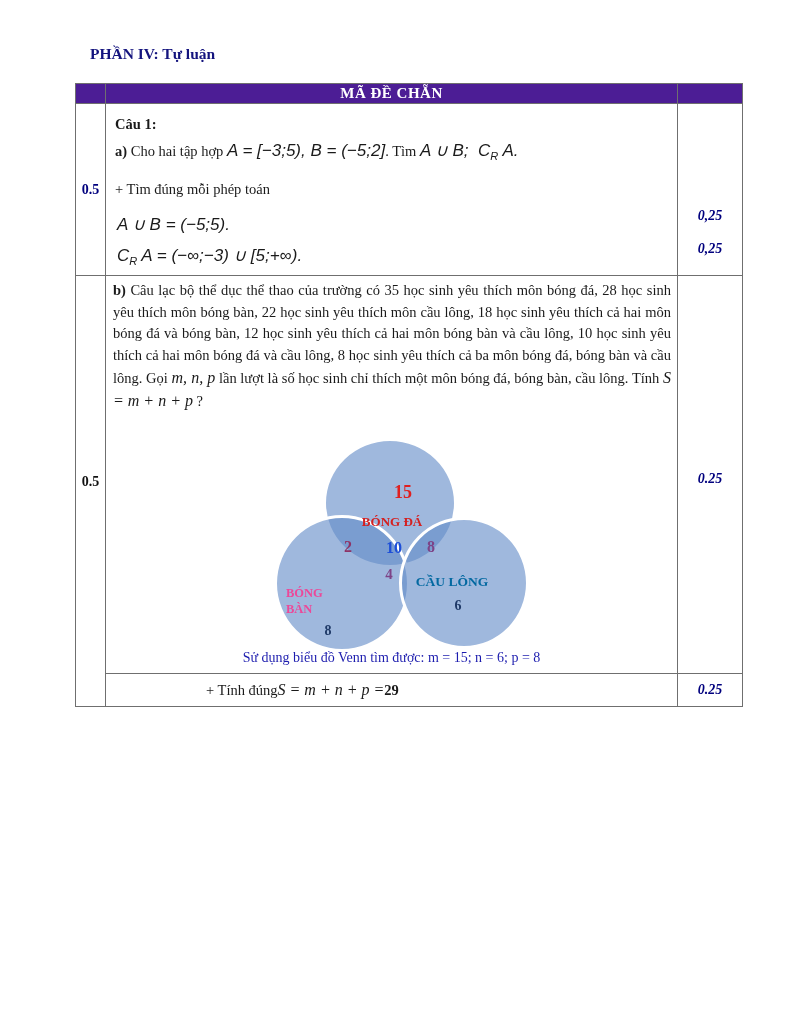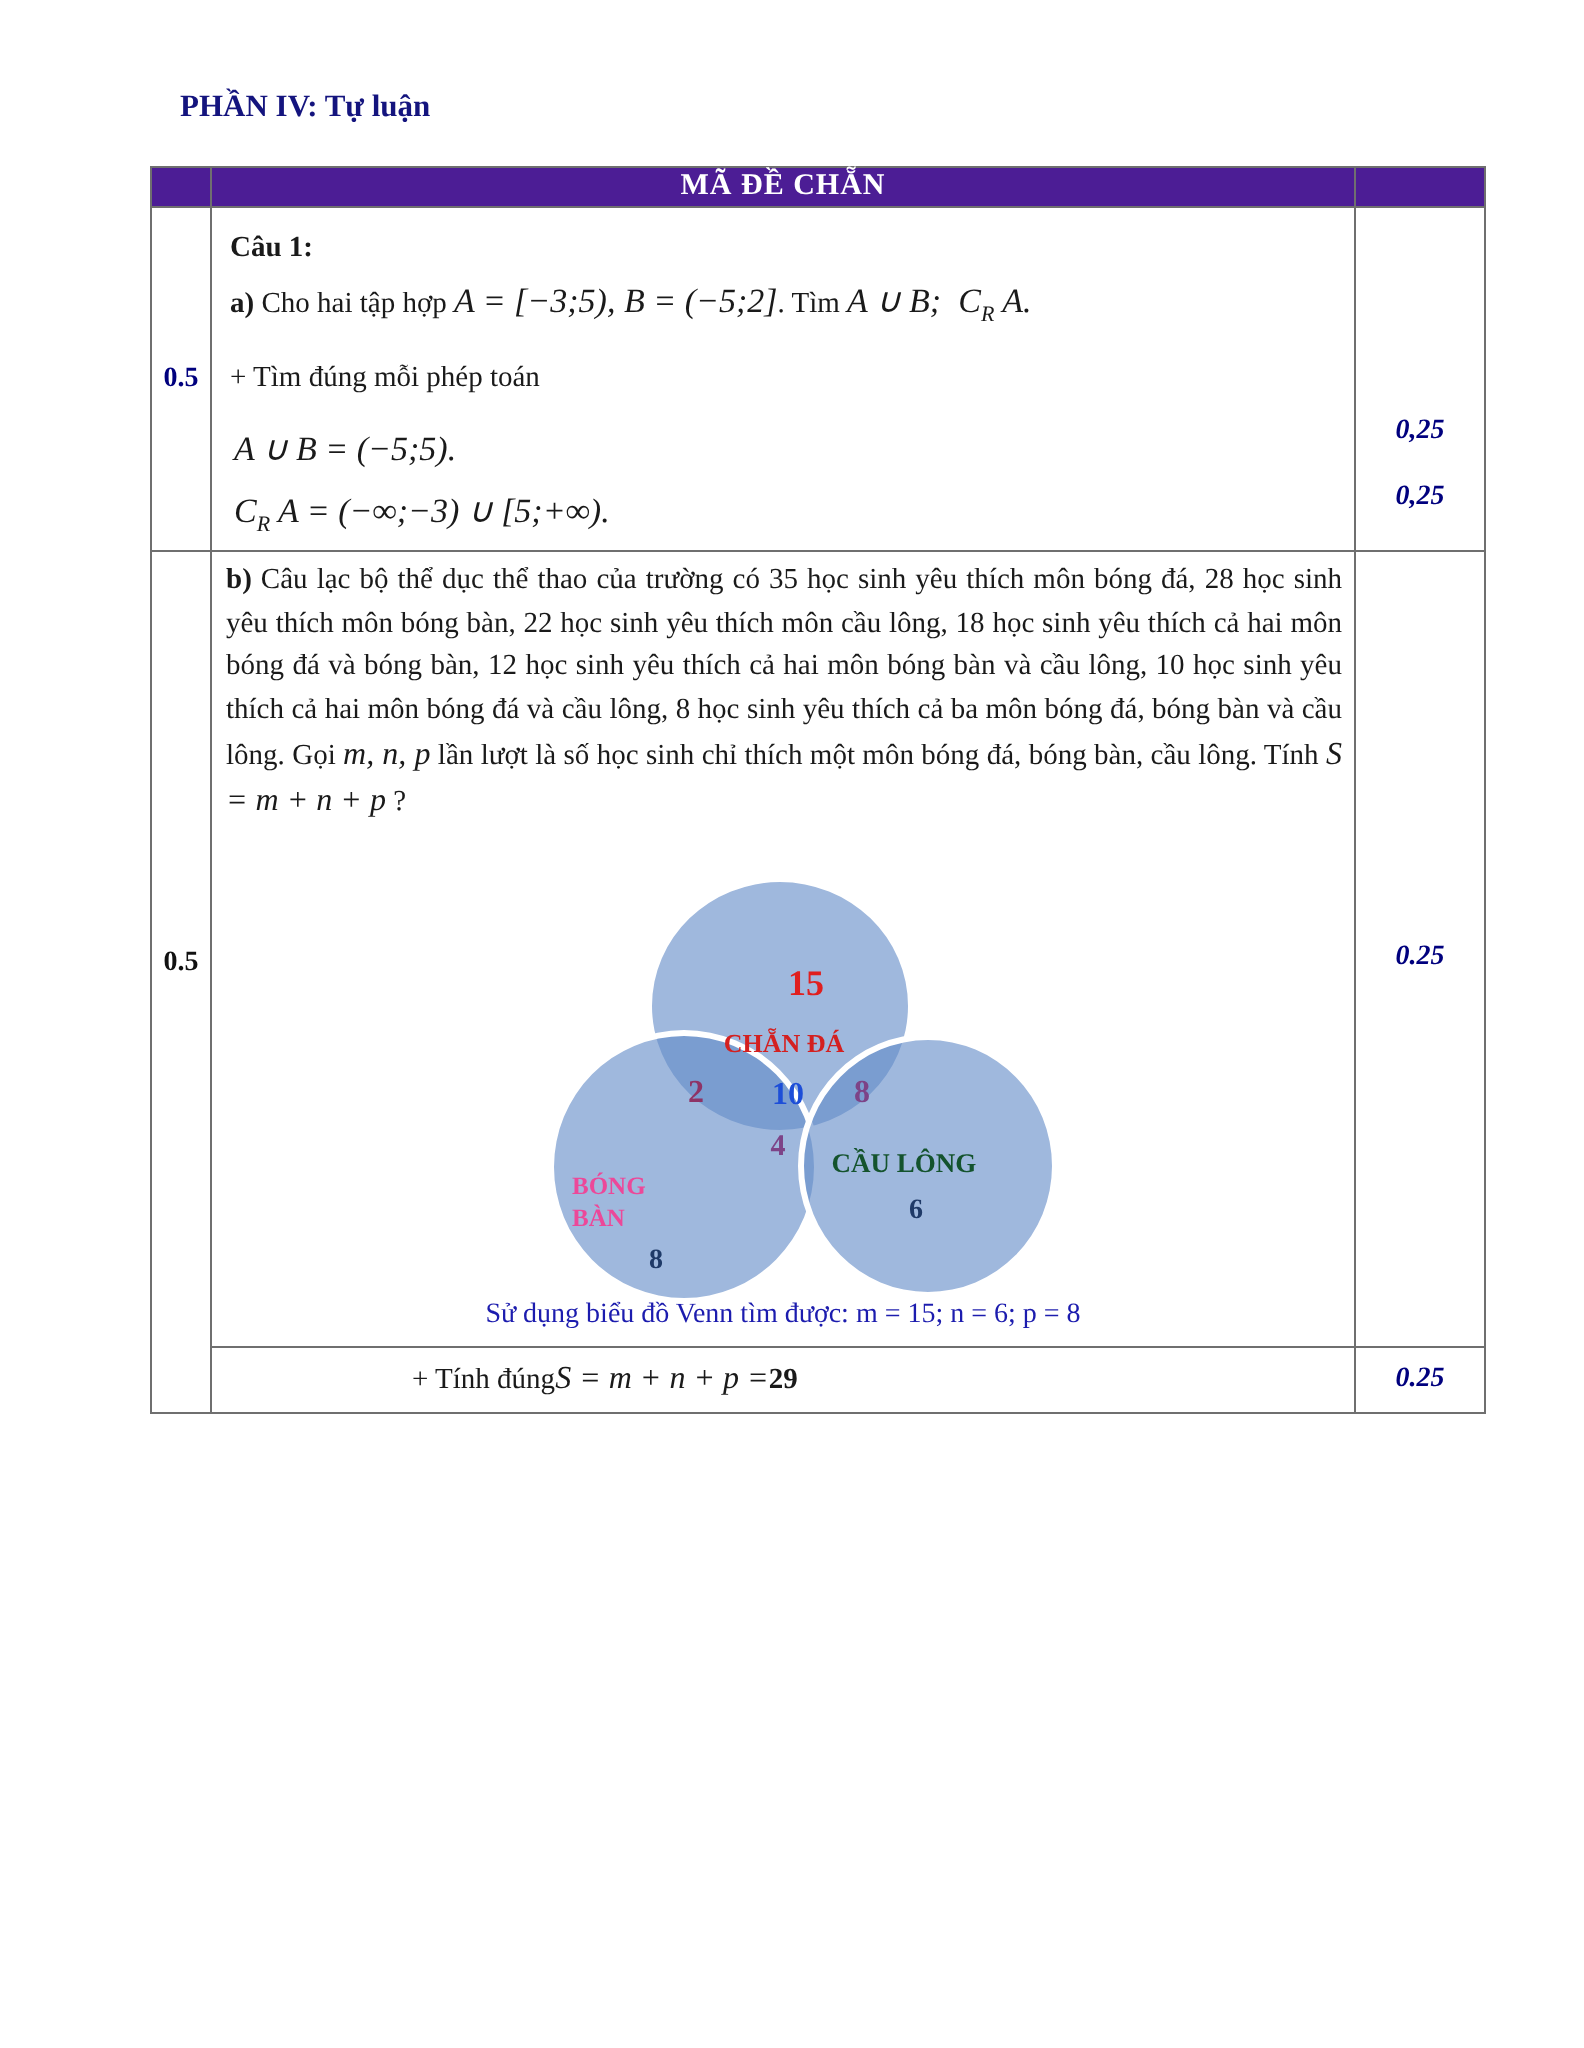--- a/index.html
+++ b/index.html
@@ -20,41 +20,41 @@
   .score-left-a { align-items:center; }
   .score-left-b { align-items:flex-start; padding-top:198px; border-bottom:none; color:#111111; }
   .score-b { align-items:flex-start; padding-top:195px; }
   .score-c { align-items:center; border-bottom:none; }
   .bottom-row { border-bottom:none; }
 
   
   .content-a { padding:0; font-size:14.5px; }
   .abs { position:absolute; white-space:nowrap; }
   .bold { font-weight:bold; }
-  .math { font-family:Liberation Serif, serif; font-style:italic; font-size:17px; }
+  .math { font-family:Liberation Sans, sans-serif; font-style:italic; font-size:17px; }
   .math sub { font-size:11px; font-style:italic; }
 
   
   .content-b { font-size:14.5px; }
   .para-b { padding:4px 6px 0 7px; text-align:justify; line-height:21.7px; }
   .mathsm { font-family:"Liberation Serif", serif; font-style:italic; font-size:16px; }
 
   .venn { position:absolute; left:168px; top:162px; width:262px; height:218px; }
   .circle { position:absolute; border-radius:50%; background:rgba(100,140,200,0.62); border:3px solid #ffffff; }
   .c-top   { left:49px;  top:0;    width:134px; height:130px; z-index:1; }
   .c-left  { left:0;     top:77px; width:136px; height:137px; z-index:2; }
   .c-right { left:125px; top:79px; width:130px; height:132px; z-index:3; }
   .vtxt { position:absolute; z-index:5; transform:translate(-50%,-50%); white-space:nowrap; }
   .v15   { left:129px; top:54px;  font-size:18px; font-weight:600; color:#e01f1f; }
   .vlbl-top { left:118px; top:84px; font-size:13px; font-weight:bold; color:#d42020; }
   .v2    { left:74px;  top:109px; font-size:16px; font-weight:600; color:#8e3366; }
   .v10   { left:120px; top:110px; font-size:16px; font-weight:700; color:#1d4ed8; }
   .v8r   { left:157px; top:109px; font-size:16px; font-weight:600; color:#7d4387; }
   .v4    { left:115px; top:136px; font-size:15px; font-weight:600; color:#7d4387; }
-  .vlbl-right { left:178px; top:144px; font-size:13.5px; font-weight:bold; color:#14532d; }
+  .vlbl-right { left:178px; top:144px; font-size:13.5px; font-weight:bold; color:#0369a1; }
   .v6    { left:184px; top:168px; font-size:14px; font-weight:600; color:#1f3a68; }
   .vlbl-left { position:absolute; z-index:5; left:12px; top:147px; font-size:12.5px; font-weight:bold; color:#ec4899; line-height:16px; }
   .v8b   { left:54px;  top:193px; font-size:14px; font-weight:600; color:#1f3a68; }
 
   .caption-b { position:absolute; left:0; right:0; bottom:7px; text-align:center; font-weight:normal; font-size:14px; color:#1c1cae; }
 
   
   .content-c { display:flex; align-items:center; padding-left:100px; font-size:14.5px; border-bottom:none; }
 </style>
 </head>
@@ -92,21 +92,21 @@
     <div class="para-b">
       <span class="bold">b)</span><span>  Câu lạc bộ thể dục thể thao của trường có 35  học sinh yêu thích môn bóng đá,  28  học sinh yêu thích môn  bóng bàn,  22  học sinh yêu thích môn cầu lông, 18  học sinh yêu thích cả hai môn bóng đá và bóng bàn, 12  học sinh yêu thích cả hai môn bóng bàn và cầu lông, 10 học sinh yêu thích cả hai môn bóng đá và cầu lông,  8  học sinh yêu thích cả ba môn bóng đá, bóng bàn và cầu lông. Gọi  </span><span class="mathsm">m, n, p</span><span> lần lượt là số học sinh chỉ thích một môn bóng đá, bóng bàn, cầu lông. Tính  </span><span class="mathsm">S = m + n + p</span><span> ?</span>
     </div>
 
     <div class="venn">
       <div class="circle c-top"></div>
       <div class="circle c-left"></div>
       <div class="circle c-right"></div>
 
       <span class="vtxt v15">15</span>
-      <span class="vtxt vlbl-top">CHẴN ĐÁ</span>
+      <span class="vtxt vlbl-top">BÓNG ĐÁ</span>
       <span class="vtxt v2">2</span>
       <span class="vtxt v10">10</span>
       <span class="vtxt v8r">8</span>
       <span class="vtxt v4">4</span>
       <span class="vtxt vlbl-right">CẦU LÔNG</span>
       <span class="vtxt v6">6</span>
       <span class="vlbl-left"><span>BÓNG</span><br><span>BÀN</span></span>
       <span class="vtxt v8b">8</span>
     </div>
 

